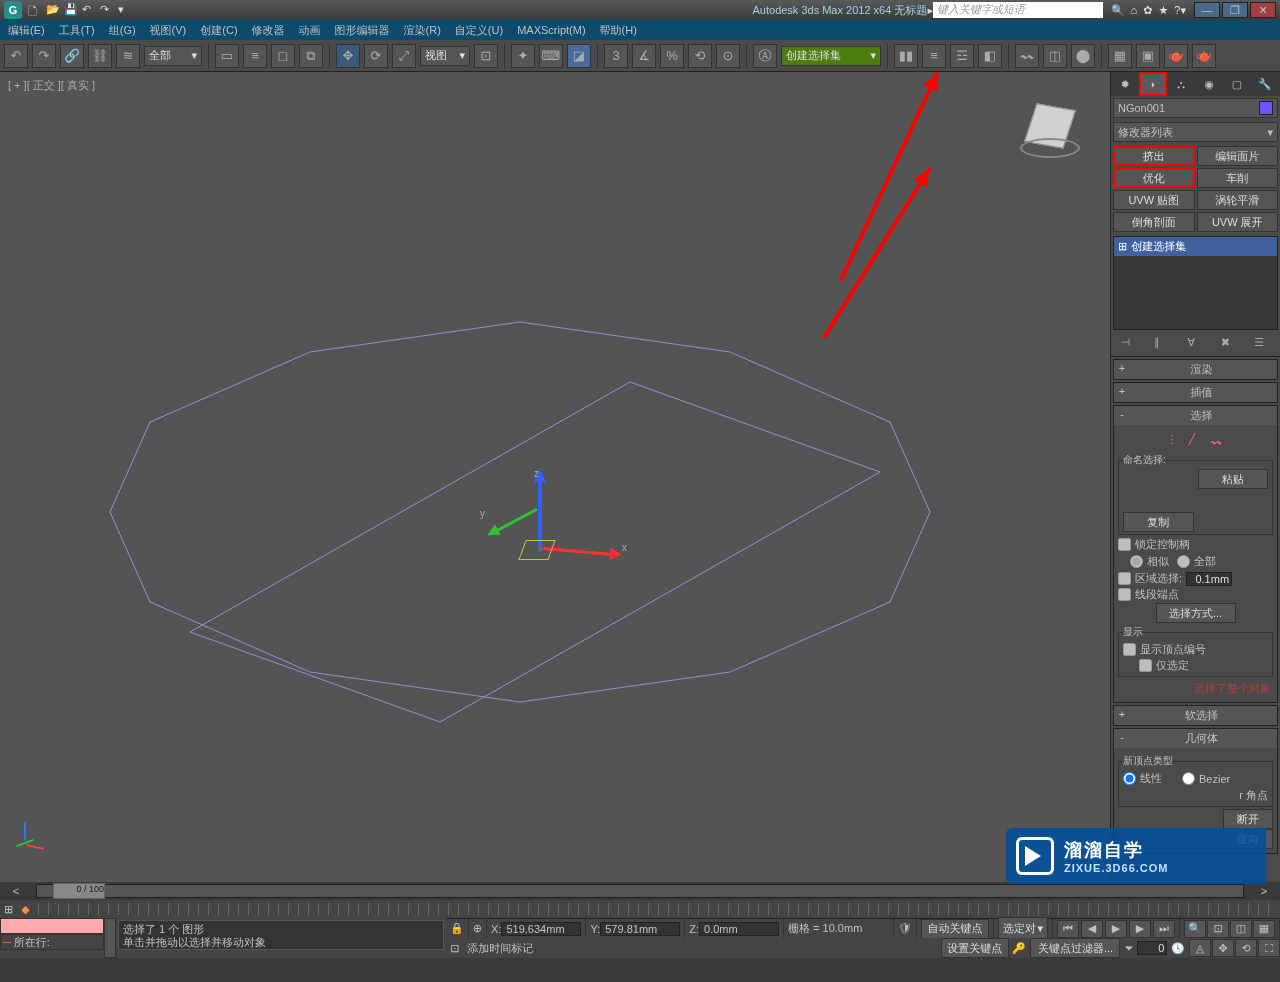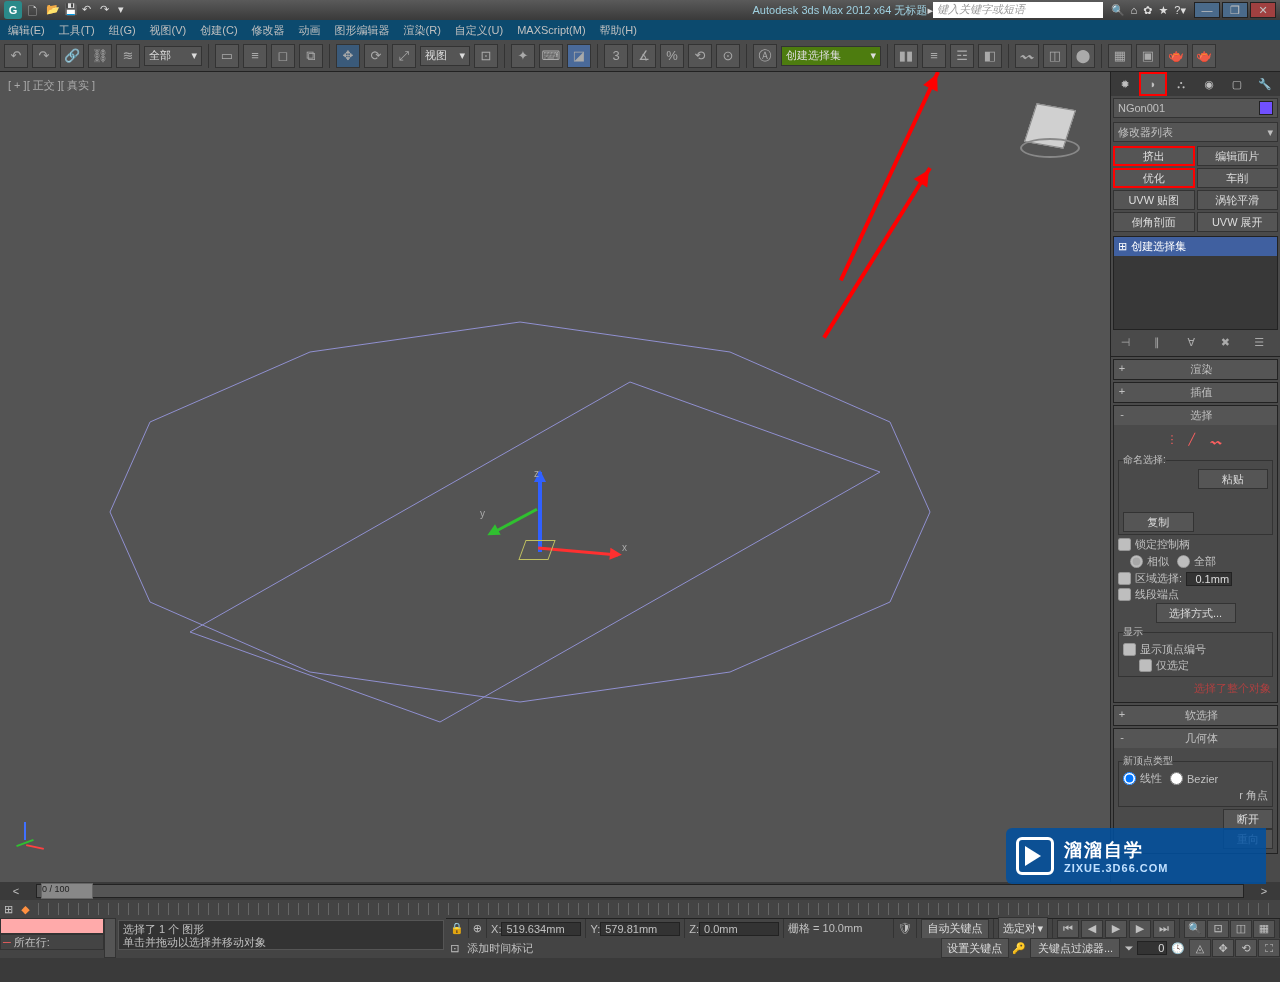--- a/index.html
+++ b/index.html
@@ -72,21 +72,21 @@
 .sel-icons { display: flex; justify-content: center; gap: 8px; padding: 4px 0; }
 .sel-icons span { width: 14px; height: 14px; }
 fieldset { border: 1px solid #333; padding: 2px 4px; margin: 2px 0; }
 legend { font-size: 10px; }
 label { display: flex; align-items: center; gap: 4px; font-size: 10px; margin: 1px 0; }
 .spinner { background: #333; border: 1px solid #222; color: #ddd; width: 46px; height: 14px; padding: 0 2px; text-align: right; display: inline-block; }
 .status-sel { text-align: right; color: #b04040; padding: 2px; }
 .panel-scroll { overflow-y: auto; flex: 1; }
 .timeline-area { height: 18px; background: #3a3a3a; display: flex; align-items: center; }
 .time-slider { flex: 1; height: 14px; background: linear-gradient(90deg, #555 0, #555 100%); position: relative; border: 1px solid #222; margin: 0 4px; }
-.time-handle { position: absolute; left: 4px; top: -2px; width: 52px; height: 16px; background: #888; border: 1px solid #666; text-align: left; font-size: 9px; color: #222; }
+.time-handle { position: absolute; left: 16px; top: -2px; width: 52px; height: 16px; background: #888; border: 1px solid #666; text-align: right; font-size: 9px; color: #222; }
 .trackbar { height: 18px; background: #444; display: flex; align-items: center; gap: 8px; padding: 0 4px; }
 .trackbar .ticks { flex: 1; height: 12px; background: repeating-linear-gradient(90deg, #666 0, #666 1px, #444 1px, #444 10px); }
 .statusbar { display: flex; align-items: center; background: #444; height: 20px; border-top: 1px solid #222; font-size: 10px; }
 .statusbar > div { padding: 0 4px; border-right: 1px solid #333; height: 100%; display: flex; align-items: center; }
 .coord-box { background: #333; border: 1px solid #222; width: 80px; height: 14px; padding: 0 4px; }
 .statusbar2 { display: flex; align-items: center; background: #444; height: 20px; font-size: 10px; }
 .prompt-area { flex: 1; background: #333; border: 1px solid #555; margin: 2px; height: 30px; padding: 2px 4px; font-size: 10px; line-height: 13px; }
 .left-status { display: flex; flex-direction: column; width: 104px; }
 .left-status .row { height: 16px; display: flex; align-items: center; border: 1px solid #333; padding: 0 2px; gap: 3px; }
 .maxscript-handle { width: 12px; background: #555; border: 1px solid #333; }
@@ -343,21 +343,21 @@
           </div>
         </div>
       <div class="rollout">
         <div class="rollout-header">
             <span class="pm">-</span>
             <span class="title">几何体</span>
           </div>
         <div class="rollout-body">
           <fieldset>
               <legend>新顶点类型</legend>
-            <div style="display:flex;gap:8px;">
+            <div style="display:flex;gap:20px;">
               <label>
                   <input type="radio" checked="" style=""> 
                   <span>线性</span>
                 </label>
               <label>
                   <input type="radio" style=""> 
                   <span>Bezier</span>
                 </label>
             </div>
             <div style="display:flex;gap:8px;justify-content:flex-end;">

